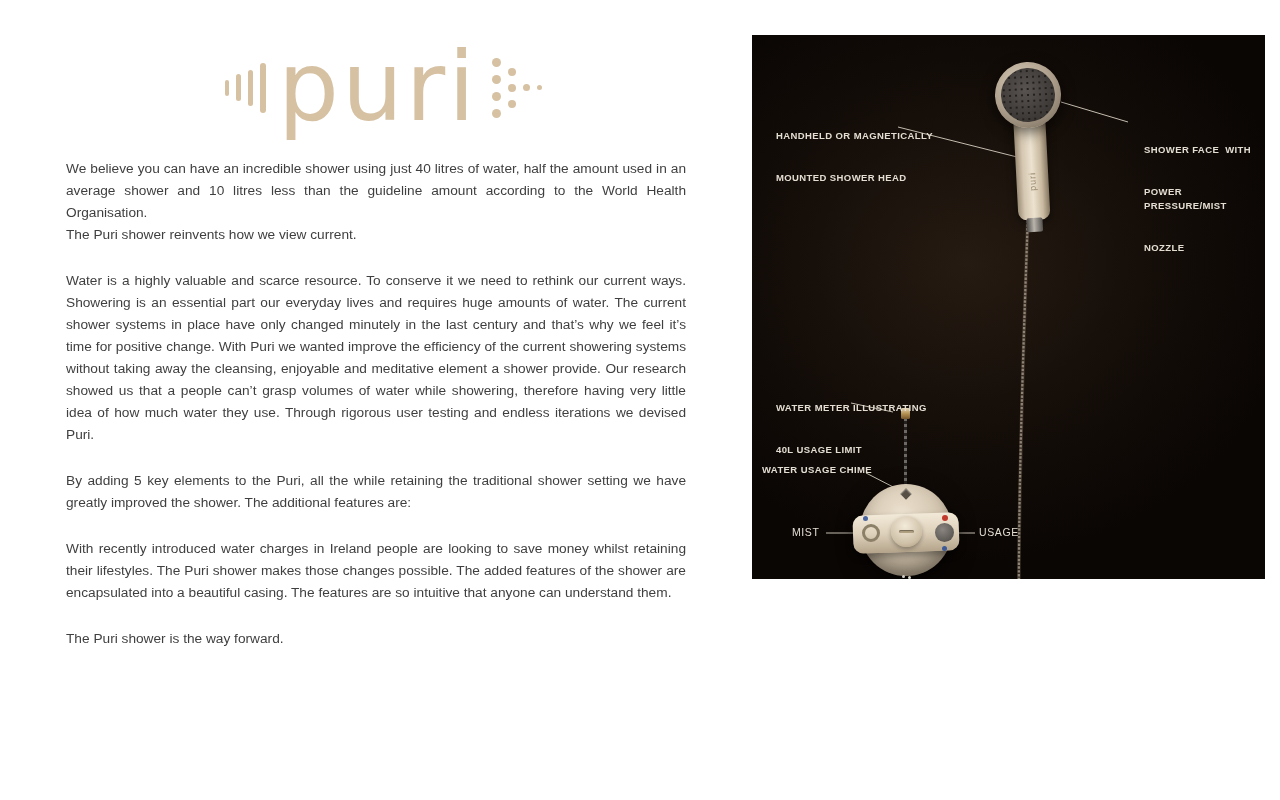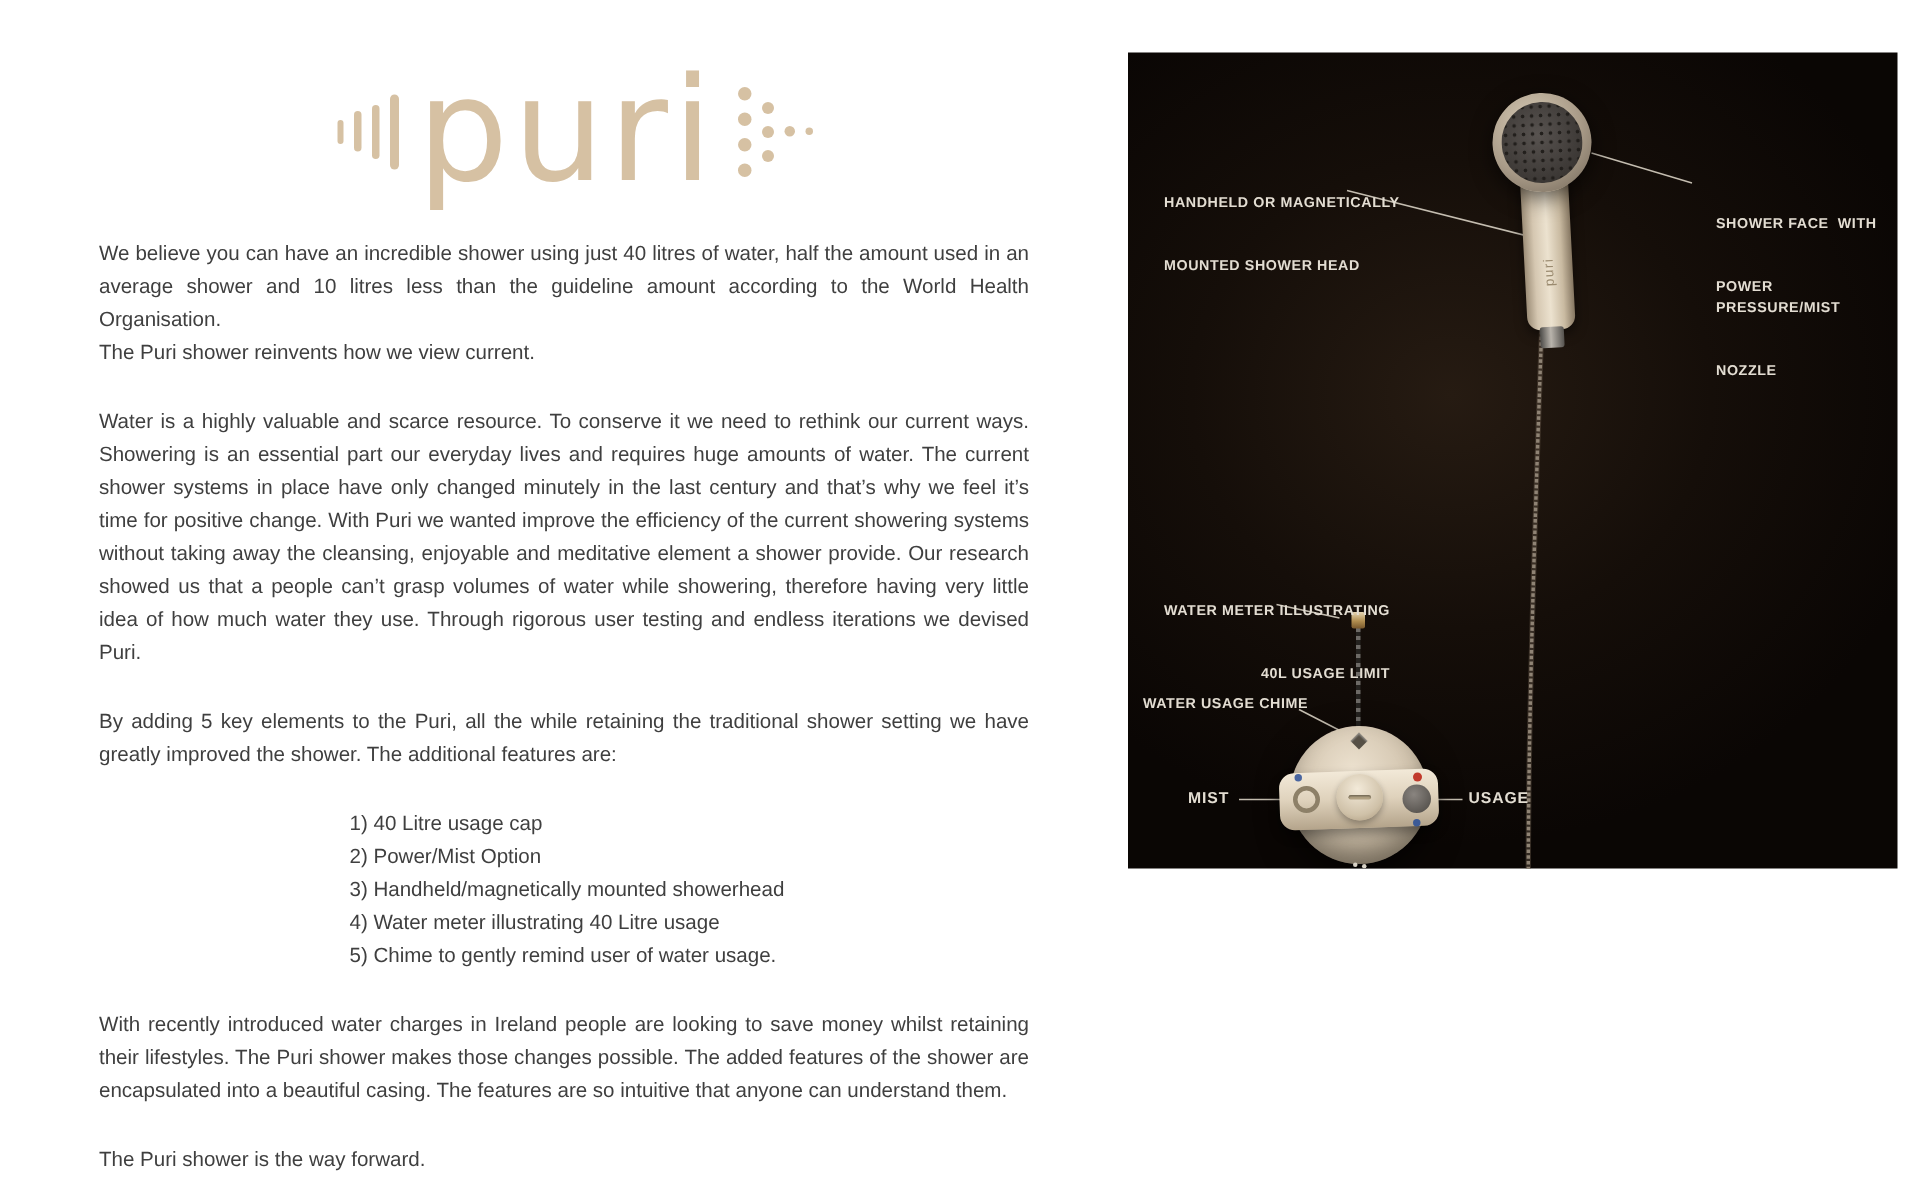--- a/index.html
+++ b/index.html
@@ -44,21 +44,21 @@
     position:absolute;left:724px;top:35px;width:513px;height:544px;
     background:radial-gradient(ellipse 65% 55% at 42% 42%, #261b12 0%, #150e09 52%, #0a0604 100%);
     overflow:hidden;
     margin-left:28px;
   }
   .panel svg{position:absolute;left:0;top:0;}
   .ann{
     position:absolute;color:#e3ddd2;font-size:9.5px;font-weight:bold;
     letter-spacing:0.4px;line-height:14px;white-space:pre-wrap;
   }
-  .dial-label{position:absolute;color:#e3ddd2;font-size:10.5px;font-weight:bold;letter-spacing:0.6px;}
+  .dial-label{position:absolute;color:#e3ddd2;font-size:10.5px;font-weight:normal;letter-spacing:0.6px;}
   
   .head-assembly{position:absolute;left:243px;top:27px;width:66px;height:165px;transform:rotate(-3deg);transform-origin:50% 20%;}
   .head-outer{position:absolute;left:0;top:0;width:66px;height:66px;border-radius:50%;
     background:radial-gradient(circle at 40% 32%, #d8ccb7 0%, #a99b88 55%, #6e6355 100%);
     box-shadow:0 4px 14px rgba(0,0,0,.6);}
   .head-face{position:absolute;left:6px;top:6px;width:54px;height:54px;border-radius:50%;
     background-image:radial-gradient(#221f1c 1.2px, transparent 1.4px),radial-gradient(circle at 45% 40%, #585350 0%, #3c3835 70%, #2e2b28 100%);
     background-size:6px 6px, 100% 100%;}
   .head-handle{position:absolute;left:17px;top:58px;width:32px;height:100px;
     border-radius:4px 4px 9px 9px;
@@ -130,27 +130,20 @@
   </span>
 </div>
 
 <div class="article">
   <p>
     <span>We believe you can have an incredible shower using just 40 litres of water, half the amount used in an average shower and 10 litres less than the guideline amount according to the World Health Organisation.</span><br>
     <span>The Puri shower reinvents how we view current.</span>
   </p>
   <p>Water is a highly valuable and scarce resource. To conserve it we need to rethink our current ways. Showering is an essential part our everyday lives and requires huge amounts of water. The current shower systems in place have only changed minutely in the last century and that’s why we feel it’s time for positive change. With Puri we wanted improve the efficiency of the current showering systems without taking away the cleansing, enjoyable and meditative element a shower provide. Our research showed us that a people can’t grasp volumes of water while showering, therefore having very little idea of how much water they use. Through rigorous user testing and endless iterations we devised Puri.</p>
   <p>By adding 5 key elements to the Puri, all the while retaining the traditional shower setting we have greatly improved the shower. The additional features are:</p>
-  <ul class="features">
-    <li>1) 40 Litre usage cap</li>
-    <li>2) Power/Mist Option</li>
-    <li>3) Handheld/magnetically mounted showerhead</li>
-    <li>4) Water meter illustrating 40 Litre usage</li>
-    <li>5) Chime to gently remind user of water usage.</li>
-  </ul>
   <p>With recently introduced water charges in Ireland people are looking to save money whilst retaining their lifestyles. The Puri shower makes those changes possible. The added features of the shower are encapsulated into a beautiful casing. The features are so intuitive that anyone can understand them.</p>
   <p class="noj">The Puri shower is the way forward.</p>
 </div>
 
 <div class="panel">
 
   <svg width="513" height="741" viewBox="0 0 513 741">
     <path d="M276,178 C271,320 266,470 267,572 C268,652 262,701 230,712 C197,722 178,671 172,618 C169,596 169,571 169,550" fill="none" stroke="#55493d" stroke-width="3.6" opacity="0.55"></path>
     <path d="M276,178 C271,320 266,470 267,572 C268,652 262,701 230,712 C197,722 178,671 172,618 C169,596 169,571 169,550" fill="none" stroke="#8f8374" stroke-width="2.3" stroke-dasharray="2.4 1.4"></path>
     <line x1="146" y1="92" x2="273" y2="124" stroke="#c4bdb0" stroke-width="1"></line>
@@ -188,21 +181,21 @@
 
   <div class="ann" style="left:24px;top:66px;">
     <div>HANDHELD OR MAGNETICALLY</div>
     <div>MOUNTED SHOWER HEAD</div>
   </div>
   <div class="ann" style="left:392px;top:80px;">
     <div>SHOWER FACE  WITH</div>
     <div>POWER PRESSURE/MIST</div>
     <div>NOZZLE</div>
   </div>
-  <div class="ann" style="left:24px;top:338px;text-align:right;">
+  <div class="ann" style="left:24px;top:338px;">
     <div>WATER METER ILLUSTRATING</div>
     <div>40L USAGE LIMIT</div>
   </div>
   <div class="ann" style="left:10px;top:428px;">WATER USAGE CHIME</div>
   <div class="dial-label" style="left:40px;top:491px;">MIST</div>
   <div class="dial-label" style="left:227px;top:491px;">USAGE</div>
 
   <div class="logo logo-footer">
     <span class="logo-bars">
       <i class="lb1"></i>

